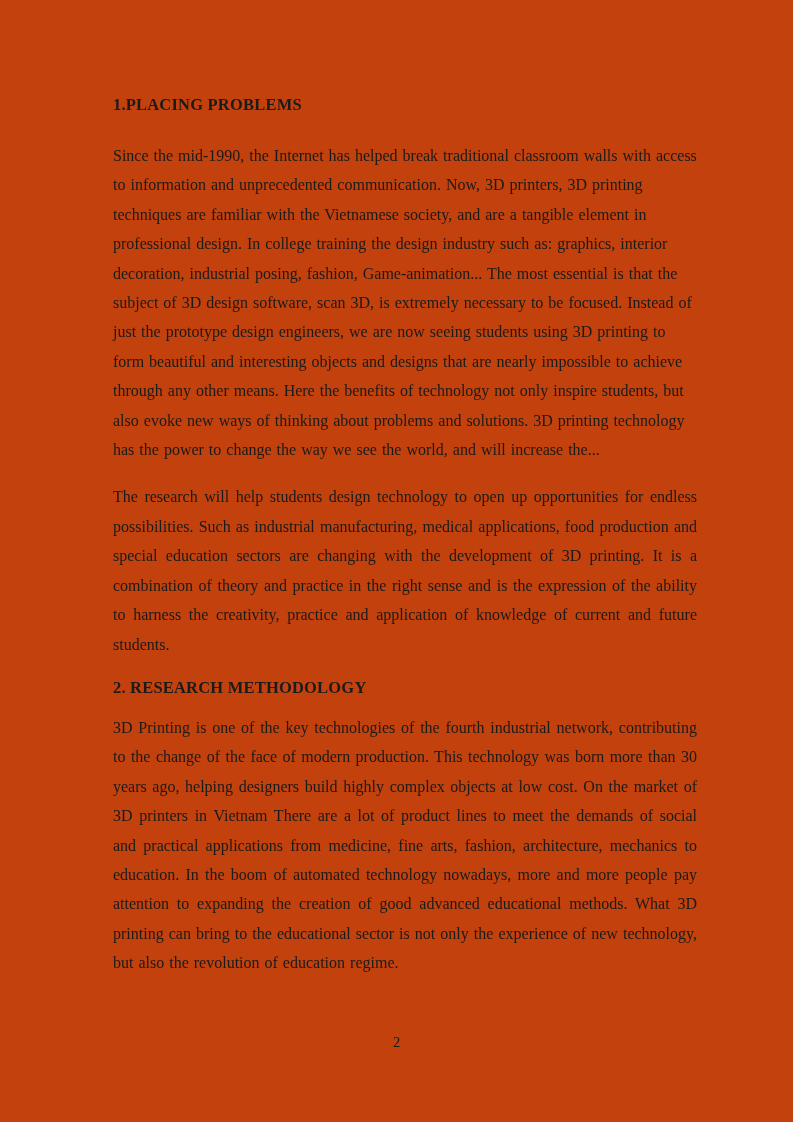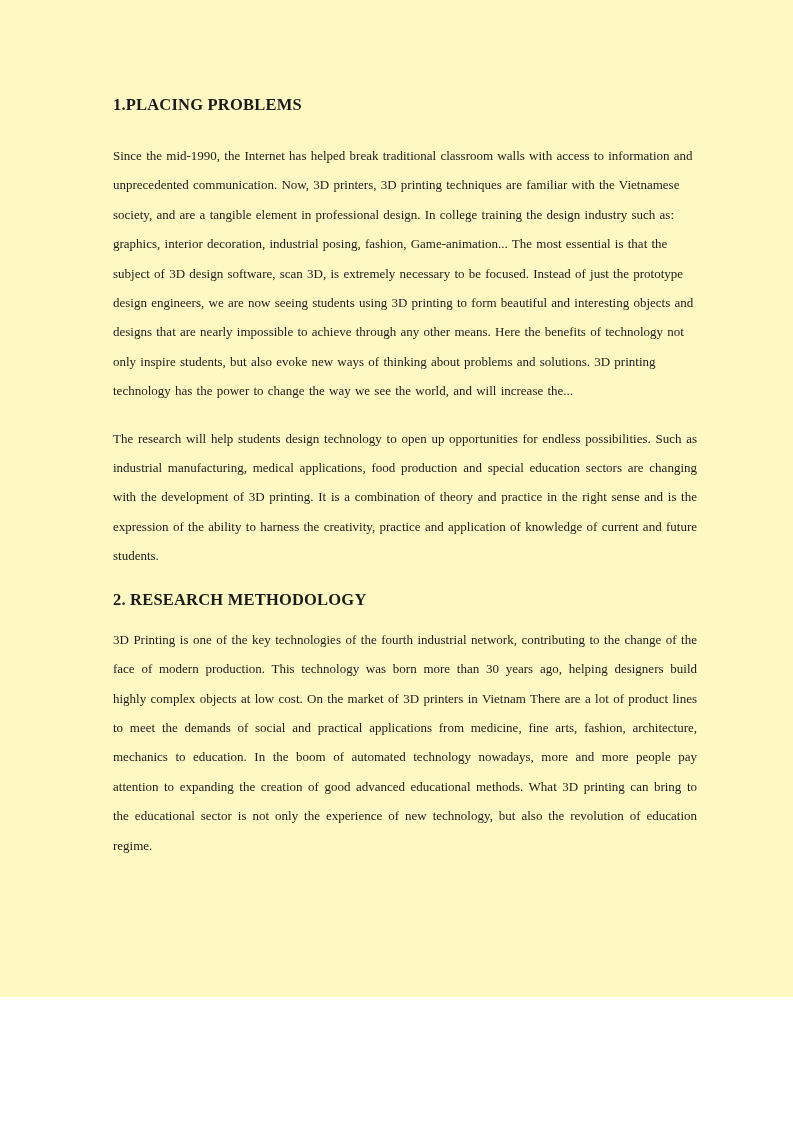--- a/index.html
+++ b/index.html
@@ -3,22 +3,22 @@
 <meta charset="utf-8">
 <style>
   html, body {
     margin: 0;
     padding: 0;
     background: #ffffff;
   }
   .doc-page {
     position: relative;
     width: 793px;
-    height: 997px;
-    background: #fef9c3;
+    height: 1122px;
+    background: #c2410c;
     font-family: "Liberation Serif", serif;
     color: #1b1b1b;
     overflow: hidden;
   }
   .doc-content {
     position: absolute;
     left: 113px;
     top: 94px;
     width: 584px;
   }
@@ -26,21 +26,21 @@
     font-size: 16.5px;
     font-weight: bold;
     line-height: 21px;
     letter-spacing: 0.2px;
     margin: 0 0 26px 0;
   }
   .section-heading.second {
     margin-bottom: 15px;
   }
   .para {
-    font-size: 13px;
+    font-size: 16px;
     line-height: 29.4px;
     margin: 0 0 18px 0;
     word-spacing: 1px;
   }
   .para.align-left { text-align: left; }
   .para.align-justify { text-align: justify; }
   .page-footer {
     position: absolute;
     left: 0;
     top: 1034px;

